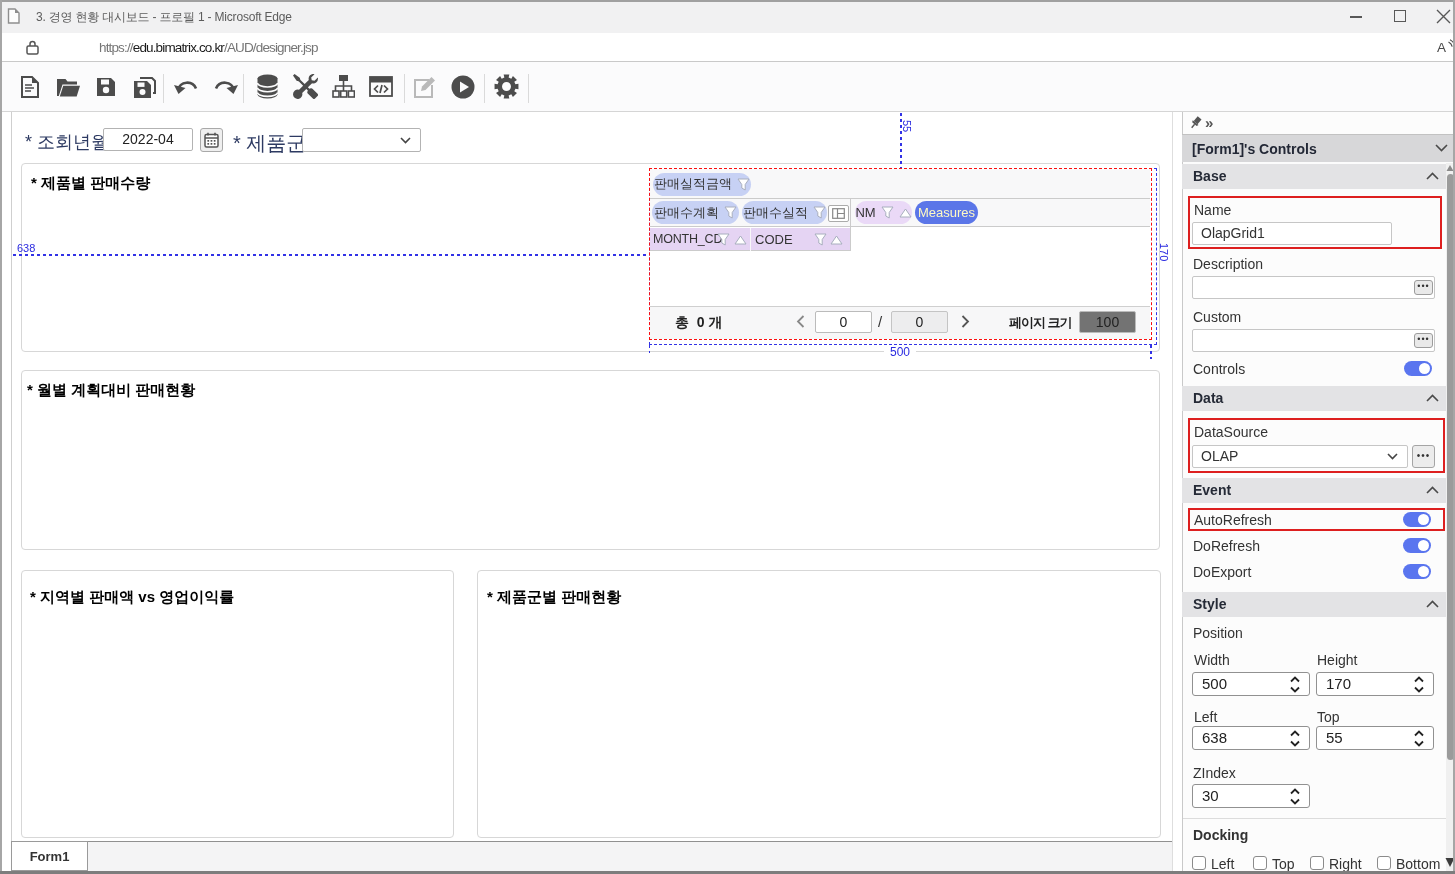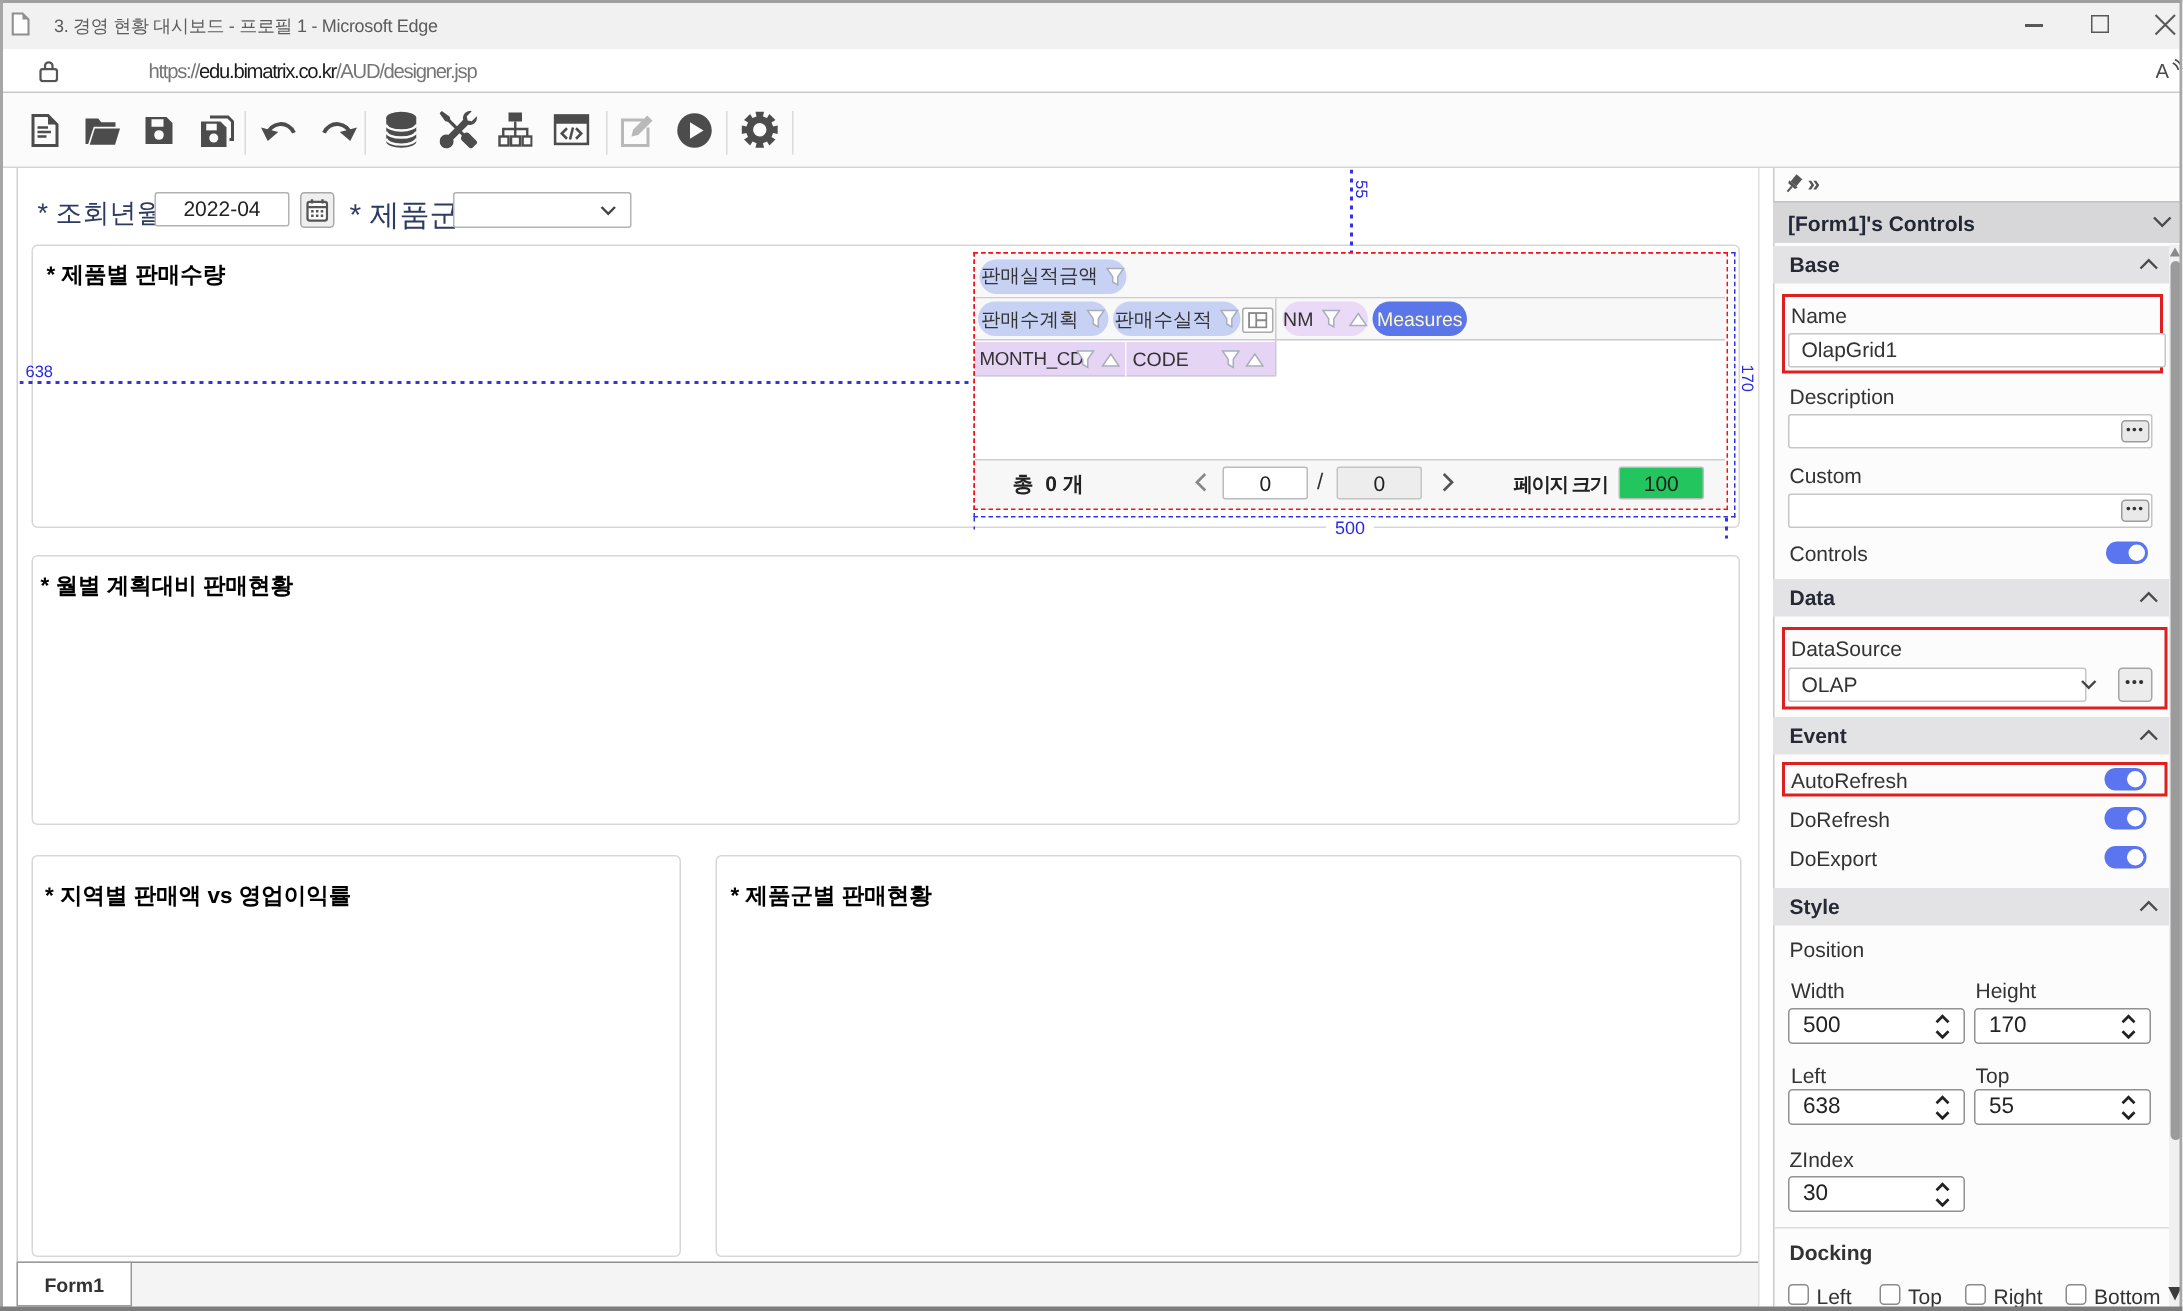--- a/index.html
+++ b/index.html
@@ -195,21 +195,21 @@
  <svg class="abs" style="left:146px;top:146px" width="9" height="13" viewBox="0 0 9 13">
       <path d="M7.5 1 L2 6.5 L7.5 12" fill="none" stroke="#888" stroke-width="1.8"></path>
     </svg>
  <div class="abs" style="left:165px;top:142px;width:57px;height:22px;background:#fff;border:1px solid #bbb;border-radius:2px;text-align:center;font-size:14px;color:#222;line-height:20px">0</div>
  <div class="abs" style="left:228px;top:144px;font-size:15px;color:#333">/</div>
  <div class="abs" style="left:241px;top:142px;width:57px;height:22px;background:#ededee;border:1px solid #c4c4c4;border-radius:2px;text-align:center;font-size:14px;color:#222;line-height:20px">0</div>
  <svg class="abs" style="left:311px;top:146px" width="9" height="13" viewBox="0 0 9 13">
       <path d="M1.5 1 L7 6.5 L1.5 12" fill="none" stroke="#555" stroke-width="1.8"></path>
     </svg>
  <div class="abs" style="left:359px;top:145px;font-size:13px;font-weight:bold;color:#222;letter-spacing:-1px">페이지 크기</div>
- <div class="abs" style="left:429px;top:142px;width:57px;height:22px;background:#22c55e;border:1px solid #bbb;border-radius:2px;text-align:center;font-size:14px;color:#222;line-height:20px">100</div>
+ <div class="abs" style="left:429px;top:142px;width:57px;height:22px;background:#737373;border:1px solid #bbb;border-radius:2px;text-align:center;font-size:14px;color:#222;line-height:20px">100</div>
 </div>
 
 <div class="abs" style="left:649px;top:168px;width:508px;height:177px;border:1px dashed #3232e6"></div>
 <div class="abs" style="left:648.5px;top:167.5px;width:503px;height:172px;border:1.5px dashed #fb0f0f"></div>
 <div class="abs" style="left:900px;top:113px;width:1.5px;height:55px;background-image:linear-gradient(#3232e6 45%,transparent 45%);background-size:100% 6px"></div>
 <div class="dim" style="left:901px;top:120px;writing-mode:vertical-rl">55</div>
 <div class="abs" style="left:13px;top:254px;width:636px;height:1.5px;background-image:linear-gradient(90deg,#3232e6 45%,transparent 45%);background-size:6px 100%"></div>
 <div class="dim" style="left:17px;top:242px">638</div>
 <div class="dim" style="left:1158px;top:243px;writing-mode:vertical-rl">170</div>
 <div class="abs" style="left:1150px;top:345px;width:1.5px;height:14px;background-image:linear-gradient(#3232e6 45%,transparent 45%);background-size:100% 6px"></div>
@@ -231,38 +231,38 @@
 <div class="abs" style="left:1182px;top:134px;width:271px;height:28px;background:#d7d7d9;border-top:1px solid #c2c2c2;font-size:14px;font-weight:bold;color:#232836;line-height:28px;padding-left:10px">[Form1]'s Controls</div>
 <svg class="ic" style="left:1435px;top:144px" width="13" height="8" viewBox="0 0 13 8">
     <path d="M1 1 L6.5 6.5 L12 1" fill="none" stroke="#4a4a4a" stroke-width="1.6"></path>
   </svg>
 <div class="hdr" style="top:163.5px;width:264px">Base</div>
 <svg class="ic" style="left:1426px;top:172px" width="13" height="8" viewBox="0 0 13 8">
     <path d="M1 7 L6.5 1.5 L12 7" fill="none" stroke="#4a4a4a" stroke-width="1.6"></path>
   </svg>
 <div class="abs" style="left:1188px;top:196px;width:254px;height:53px;border:2px solid #dd1f1f"></div>
 <div class="lbl" style="left:1194px;top:202px">Name</div>
-<div class="inp" style="left:1192px;top:222px;width:252px;height:23px;font-size:14px;color:#333;line-height:21px;padding-left:8px">OlapGrid1</div>
+<div class="inp" style="left:1192px;top:222px;width:200px;height:23px;font-size:14px;color:#333;line-height:21px;padding-left:8px">OlapGrid1</div>
 <div class="lbl" style="left:1193px;top:256px">Description</div>
 <div class="inp" style="left:1192px;top:276px;width:243px;height:23px"></div>
 <div class="abs" style="left:1414px;top:280px;width:19px;height:15px;background:#e9e9e9;border:1px solid #9c9c9c;border-radius:3px;font-size:9px;color:#333;text-align:center;line-height:11px;letter-spacing:1px">•••</div>
 <div class="lbl" style="left:1193px;top:309px">Custom</div>
 <div class="inp" style="left:1192px;top:329px;width:243px;height:23px"></div>
 <div class="abs" style="left:1414px;top:333px;width:19px;height:15px;background:#e9e9e9;border:1px solid #9c9c9c;border-radius:3px;font-size:9px;color:#333;text-align:center;line-height:11px;letter-spacing:1px">•••</div>
 <div class="lbl" style="left:1193px;top:361px">Controls</div>
 <div class="tgl" style="left:1404px;top:361px">
     <i></i>
   </div>
 <div class="hdr" style="top:385.5px">Data</div>
 <svg class="ic" style="left:1426px;top:394px" width="13" height="8" viewBox="0 0 13 8">
     <path d="M1 7 L6.5 1.5 L12 7" fill="none" stroke="#4a4a4a" stroke-width="1.6"></path>
   </svg>
 <div class="abs" style="left:1188px;top:418px;width:257px;height:55px;border:2px solid #dd1f1f"></div>
 <div class="lbl" style="left:1194px;top:424px">DataSource</div>
-<div class="inp" style="left:1192px;top:445px;width:199px;height:23px;font-size:14px;color:#333;line-height:21px;padding-left:8px">OLAP</div>
+<div class="inp" style="left:1192px;top:445px;width:216px;height:23px;font-size:14px;color:#333;line-height:21px;padding-left:8px">OLAP</div>
 <svg class="ic" style="left:1387px;top:453px" width="11" height="7" viewBox="0 0 11 7">
     <path d="M1 1 L5.5 5.5 L10 1" fill="none" stroke="#444" stroke-width="1.6"></path>
   </svg>
 <div class="abs" style="left:1412px;top:445px;width:23px;height:23px;background:#ececec;border:1px solid #a5a5a5;border-radius:3px;font-size:10px;color:#333;text-align:center;line-height:19px;letter-spacing:1px">•••</div>
 <div class="hdr" style="top:478px">Event</div>
 <svg class="ic" style="left:1426px;top:486px" width="13" height="8" viewBox="0 0 13 8">
     <path d="M1 7 L6.5 1.5 L12 7" fill="none" stroke="#4a4a4a" stroke-width="1.6"></path>
   </svg>
 <div class="abs" style="left:1188px;top:508px;width:257px;height:23px;border:2px solid #dd1f1f"></div>
 <div class="lbl" style="left:1194px;top:512px">AutoRefresh</div>

